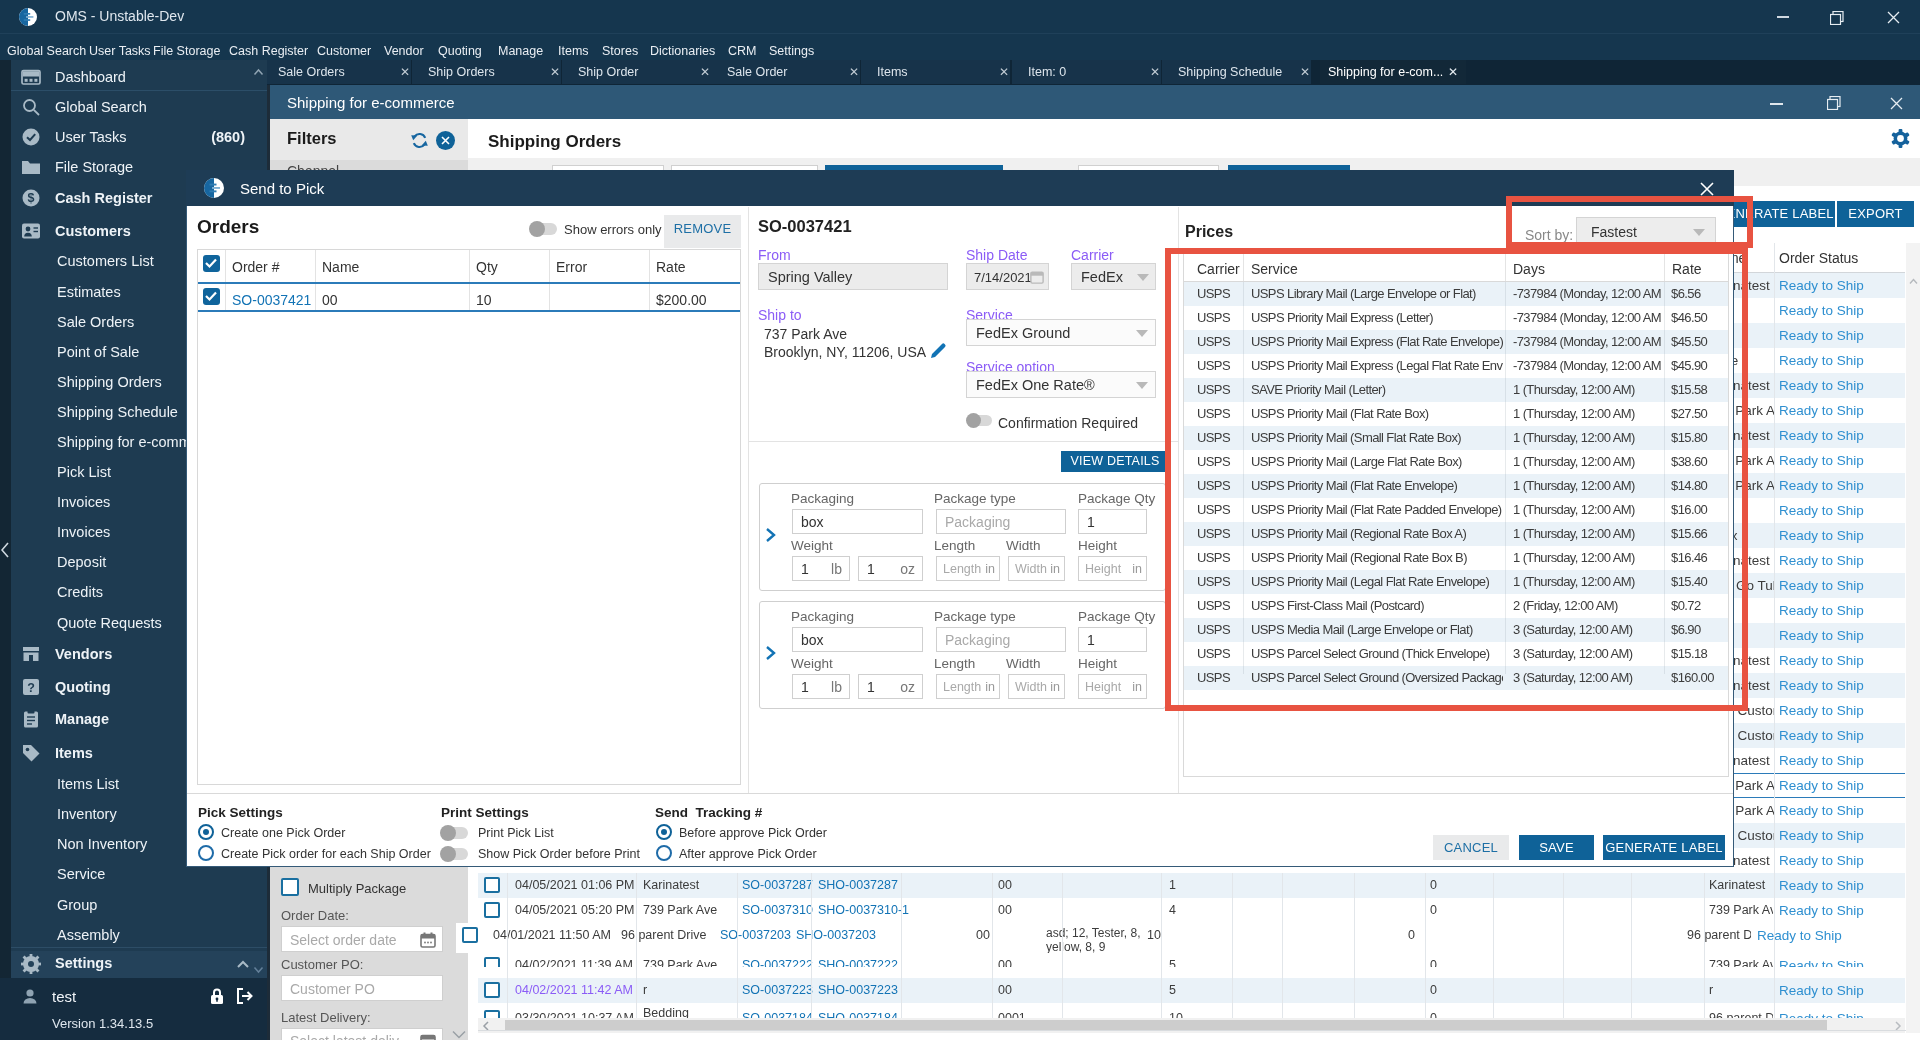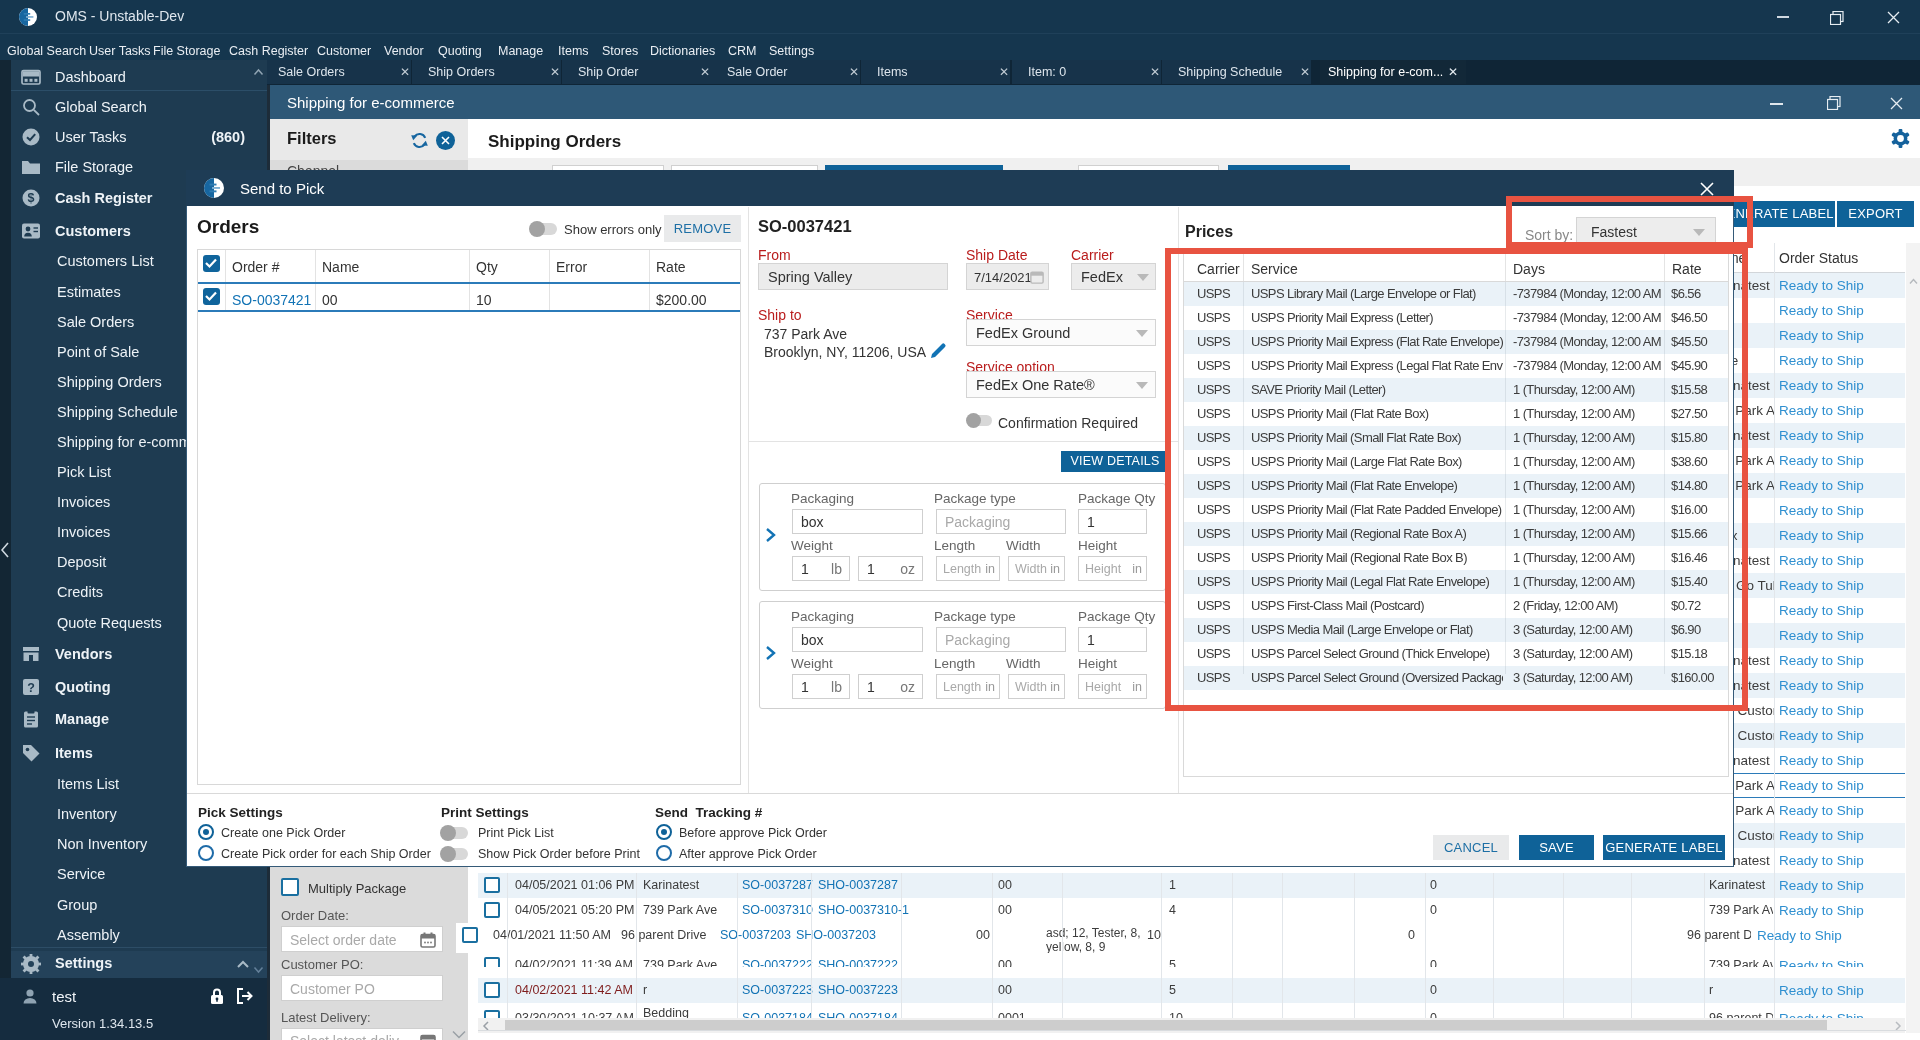--- a/index.html
+++ b/index.html
@@ -25,21 +25,21 @@
 .rts{color:#2e8fd0}
 .sidebar{left:0;top:60px;width:267px;height:980px;background:#1e3b51}
 .sidestrip{left:0;top:60px;width:11px;height:980px;background:#132634}
 .snav{position:absolute;left:11px;width:256px;height:30px;color:#eef3f7}
 .snav .lab{position:absolute;left:44px;top:7px;font-size:14.5px;white-space:nowrap}
 .snav .lab2{position:absolute;left:46px;top:7px;font-size:14.5px;white-space:nowrap}
 .snav .ico{position:absolute;left:10px;top:5px;width:20px;height:20px}
 .grp .lab{font-weight:700}
 .dlg{left:186px;top:170px;width:1548px;height:697px;background:#fff;border:1px solid #355a78}
 .dlghead{position:absolute;left:-1px;top:-1px;width:1548px;height:36px;background:#1e3c55}
-.fld-label{position:absolute;color:#b91c1c;font-size:14px;white-space:nowrap}
+.fld-label{position:absolute;color:#8b5cf6;font-size:14px;white-space:nowrap}
 .flt-label{position:absolute;color:#555;font-size:13px;white-space:nowrap}
 .inp{position:absolute;border:1px solid #d4d4d4;background:#ececec;font-size:14.5px;color:#333}
 .inpw{position:absolute;border:1px solid #cfcfcf;background:#fff;font-size:14px;color:#333}
 .ph{color:#a9a9a9}
 .caret{position:absolute;width:0;height:0;border-left:6px solid transparent;border-right:6px solid transparent;border-top:7px solid #b9b9b9}
 .toggle{position:absolute;width:26px;height:12px;background:#d8d8d8;border-radius:6px}
 .toggle .knob{position:absolute;left:-2px;top:-2px;width:16px;height:16px;border-radius:50%;background:#a2a2a2}
 .radio{position:absolute;width:16px;height:16px;border-radius:50%;border:2px solid #1e6ba8;background:#fff}
 .radio.sel{border-color:#0f6298}
 .radio.sel::after{content:"";position:absolute;left:3px;top:3px;width:6px;height:6px;border-radius:50%;background:#0f6298}
@@ -477,21 +477,21 @@
 <div class="abs link" style="left:264px;top:5px">SO-0037222</div>
 <div class="abs link" style="left:340px;top:5px">SHO-0037222</div>
 <div class="abs" style="left:520px;top:5px;color:#3c3c3c">00</div>
 <div class="abs" style="left:691px;top:5px;color:#3c3c3c">5</div>
 <div class="abs" style="left:952px;top:5px;color:#3c3c3c">0</div>
 <div class="abs" style="left:1231px;top:5px;width:64px;overflow:hidden;color:#3c3c3c;white-space:nowrap">739 Park Ave</div>
 <div class="abs rts" style="left:1301px;top:5px;font-size:13.5px">Ready to Ship</div>
 </div>
 <div class="abs" style="left:478px;top:978px;width:1427px;height:25px;background:#eaf2f8;overflow:hidden;font-size:12.5px">
 <div class="cbxe" style="left:6px;top:4px"></div>
-<div class="abs" style="left:37px;top:5px;color:#7f1d1d;white-space:nowrap">04/02/2021 11:42 AM</div>
+<div class="abs" style="left:37px;top:5px;color:#8b5cf6;white-space:nowrap">04/02/2021 11:42 AM</div>
 <div class="abs" style="left:165px;top:5px;width:90px;overflow:hidden;color:#3c3c3c;white-space:nowrap">r</div>
 <div class="abs link" style="left:264px;top:5px">SO-0037223</div>
 <div class="abs link" style="left:340px;top:5px">SHO-0037223</div>
 <div class="abs" style="left:520px;top:5px;color:#3c3c3c">00</div>
 <div class="abs" style="left:691px;top:5px;color:#3c3c3c">5</div>
 <div class="abs" style="left:952px;top:5px;color:#3c3c3c">0</div>
 <div class="abs" style="left:1231px;top:5px;width:64px;overflow:hidden;color:#3c3c3c;white-space:nowrap">r</div>
 <div class="abs rts" style="left:1301px;top:5px;font-size:13.5px">Ready to Ship</div>
 </div>
 <div class="abs" style="left:478px;top:1003px;width:1427px;height:30px;background:#fff;overflow:hidden;font-size:12.5px">
@@ -589,21 +589,21 @@
       <path d="M2 2 L14 14 M14 2 L2 14" stroke="#fff" stroke-width="1.6"></path>
     </svg>
 <div style="position:absolute;left:561px;top:36px;width:1px;height:586px;background:#e3e3e3"></div>
 <div style="position:absolute;left:991px;top:36px;width:1px;height:586px;background:#e3e3e3"></div>
 <div style="position:absolute;left:0px;top:622px;width:1546px;height:1px;background:#d9d9d9"></div>
 <div style="position:absolute;left:10px;top:45px;font-size:19px;font-weight:700;color:#1a1a1a">Orders</div>
 <div class="toggle" style="left:344px;top:52px">
       <span class="knob"></span>
     </div>
 <div style="position:absolute;left:377px;top:51px;font-size:13px;color:#333">Show errors only</div>
-<div class="btn btn-gray" style="left:477px;top:44px;width:77px;height:27px;line-height:27px">REMOVE</div>
+<div class="btn btn-gray" style="left:477px;top:44px;width:77px;height:33px;line-height:27px">REMOVE</div>
 <div style="position:absolute;left:10px;top:78px;width:544px;height:536px;border:1px solid #d8d8d8"></div>
 <div style="position:absolute;left:45px;top:88px;font-size:14px;color:#333">Order #</div>
 <div style="position:absolute;left:135px;top:88px;font-size:14px;color:#333">Name</div>
 <div style="position:absolute;left:289px;top:88px;font-size:14px;color:#333">Qty</div>
 <div style="position:absolute;left:369px;top:88px;font-size:14px;color:#333">Error</div>
 <div style="position:absolute;left:469px;top:88px;font-size:14px;color:#333">Rate</div>
 <div style="position:absolute;left:38px;top:79px;width:1px;height:62px;background:#e3e3e3"></div>
 <div style="position:absolute;left:128px;top:79px;width:1px;height:62px;background:#e3e3e3"></div>
 <div style="position:absolute;left:282px;top:79px;width:1px;height:62px;background:#e3e3e3"></div>
 <div style="position:absolute;left:362px;top:79px;width:1px;height:62px;background:#e3e3e3"></div>

